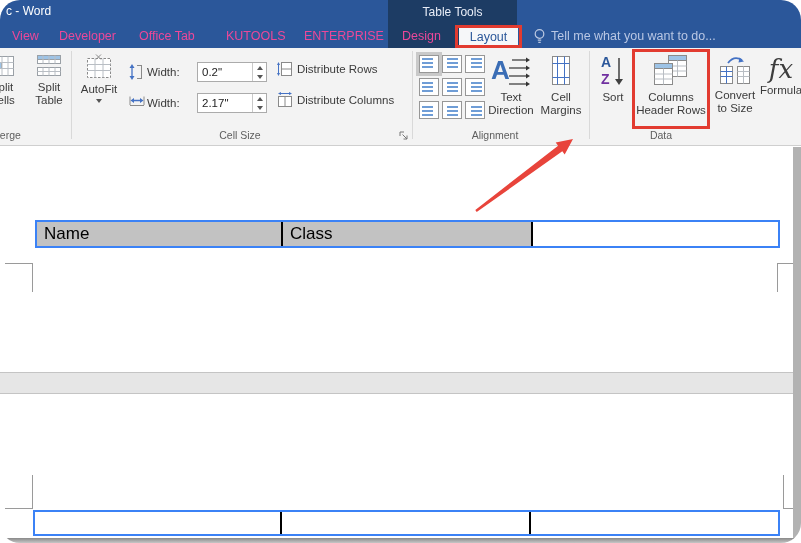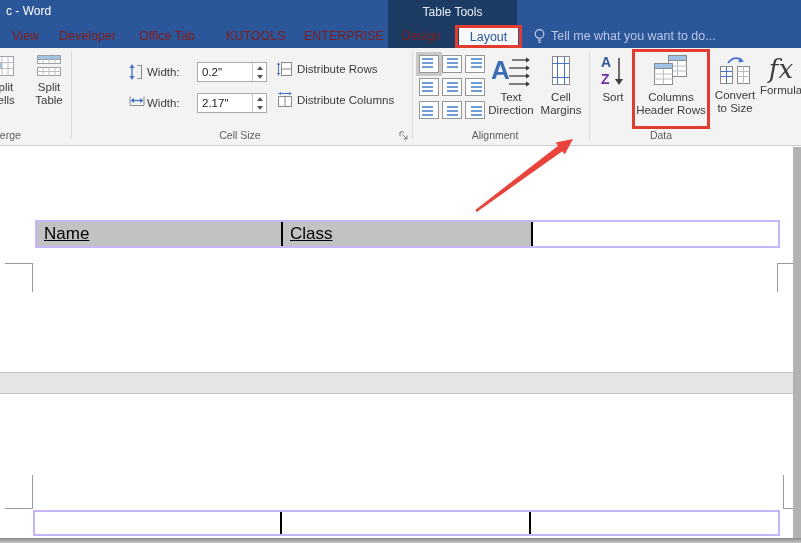--- a/index.html
+++ b/index.html
@@ -1,26 +1,26 @@
 <!DOCTYPE html>
 <html><head>
 <meta charset="utf-8">
 <style>
   html,body{margin:0;padding:0;background:#fff;}
   .page{position:relative;width:801px;height:543px;overflow:hidden;background:#fff;
-        font-family:"Liberation Sans",sans-serif;-webkit-font-smoothing:antialiased;}
+        font-family:"Liberation Sans",sans-serif;border-radius:20px;-webkit-font-smoothing:antialiased;}
   .abs{position:absolute;}
 
   
   .titlebar{left:0;top:0;width:801px;height:48px;background:#2b579a;}
   .app-title{left:6px;top:0;height:22px;line-height:22px;color:#fff;font-size:12px;}
   .ctx-box{left:388px;top:0;width:129px;height:48px;background:#1d3c64;}
   .ctx-title{left:388px;top:0;width:129px;height:22px;line-height:24px;text-align:center;
              color:#e8edf7;font-size:12px;}
-  .tab{top:24px;height:24px;line-height:24px;color:#7f1d1d;font-size:12.5px;white-space:nowrap;}
+  .tab{top:24px;height:24px;line-height:24px;color:#ec4899;font-size:12.5px;white-space:nowrap;}
   .sel-tab-bg{left:459px;top:27px;width:59px;height:21px;background:#f6f7f9;}
   .sel-tab-label{left:459px;top:27px;width:59px;height:21px;line-height:21px;text-align:center;
                  color:#2b579a;font-size:12.5px;}
   .tellme{left:551px;top:24px;height:24px;line-height:24px;color:#b9c7e4;font-size:12.5px;}
 
   
   .ribbon{left:0;top:48px;width:801px;height:98px;background:#f3f3f3;border-bottom:1px solid #cfcfcf;
           box-sizing:border-box;overflow:hidden;}
   .ribbon .abs{position:absolute;}
   .rbtn{top:4px;height:86px;text-align:center;font-size:11.5px;line-height:13px;color:#3b3b3b;cursor:default;}
@@ -47,21 +47,21 @@
   .align-btn .lines{width:11px;height:10px;
       background:repeating-linear-gradient(to bottom,#6f9dd6 0 2px,transparent 2px 4px);}
   .h-left{justify-content:flex-start;}.h-center{justify-content:center;}.h-right{justify-content:flex-end;}
   .v-top{align-items:flex-start;}.v-mid{align-items:center;}.v-bot{align-items:flex-end;}
 
   .fx{font-family:"DejaVu Serif",serif;font-style:italic;font-size:26px;color:#3d3d3d;line-height:30px;}
 
   
   .doc{left:0;top:147px;width:801px;height:396px;background:#fff;}
   .doc .abs{position:absolute;}
-  .wtable{display:flex;border:2px solid #c4b5fd;box-sizing:border-box;text-decoration:underline;}
+  .wtable{display:flex;border:2px solid #3b82f6;box-sizing:border-box;}
   .wtable .cell{border-right:2px solid #000;box-sizing:border-box;font-size:17px;line-height:24px;
                 padding-left:7px;color:#000;overflow:hidden;white-space:nowrap;}
   .wtable .cell:last-child{border-right:none;}
   .t1{left:35px;top:73px;width:745px;height:28px;}
   .t1 .cell{background:#c2c2c2;}
   .t2{left:33px;top:363px;width:747px;height:26px;}
   .crop{border:0 solid #9a9a9a;}
   .band{left:0;top:225px;width:793px;height:20px;background:#e6e6e6;
         border-top:1px solid #c4c4c4;border-bottom:1px solid #c4c4c4;box-sizing:content-box;}
   .scrollstrip{left:793px;top:0;width:8px;height:396px;background:#b2b2b2;}
@@ -116,20 +116,31 @@
         <path d="M7,1.5 V9.5 M13,1.5 V9.5 M19,1.5 V9.5" stroke="#b9bec4"></path>
         <rect x="1.5" y="13.5" width="23" height="8" fill="#fff" stroke="#9aa0a6"></rect>
         <path d="M1.5,17.5 H24.5 M7,13.5 V21.5 M13,13.5 V21.5 M19,13.5 V21.5" stroke="#b9bec4"></path>
       </svg>
       <span>Split</span>
       <span>Table</span>
     </div>
     <div class="abs grp-label" style="left:-14px;width:40px;">Merge</div>
     <div class="abs vsep" style="left:71px;"></div>
 
+    <div class="abs rbtn" style="left:76px;width:46px;">
+      <svg class="ricon" width="26" height="26" viewBox="0 0 26 26">
+        <rect x="1.5" y="4.5" width="23" height="19" fill="#fff" stroke="#8a8a8a" stroke-dasharray="2.5,1.5"></rect>
+        <path d="M1.5,10.5 H24.5 M1.5,16.5 H24.5 M9,4.5 V23.5 M17,4.5 V23.5" stroke="#b9bec4"></path>
+        <path d="M10,0.5 L15,5.5 M15,0.5 L10,5.5" stroke="#8a8a8a"></path>
+      </svg>
+      <span>AutoFit</span>
+      <span style="display:flex;justify-content:center;margin-top:3px;">
+          <i class="tri-down"></i>
+        </span>
+    </div>
 
     <span class="abs" style="left:128px;top:15px;">
       <svg width="16" height="18" viewBox="0 0 16 18">
         <path d="M4,4 V14" stroke="#4472c4" stroke-width="1.3"></path>
         <path d="M1.5,5 L4,1 L6.5,5 Z M1.5,13 L4,17 L6.5,13 Z" fill="#4472c4"></path>
         <path d="M9,2.5 H14 M9,15.5 H14 M13.5,2.5 V15.5" stroke="#8a8a8a" fill="none"></path>
       </svg>
     </span>
     <span class="abs fld-label" style="left:147px;top:14px;">Width:</span>
     <div class="abs spin" style="left:197px;top:14px;">

